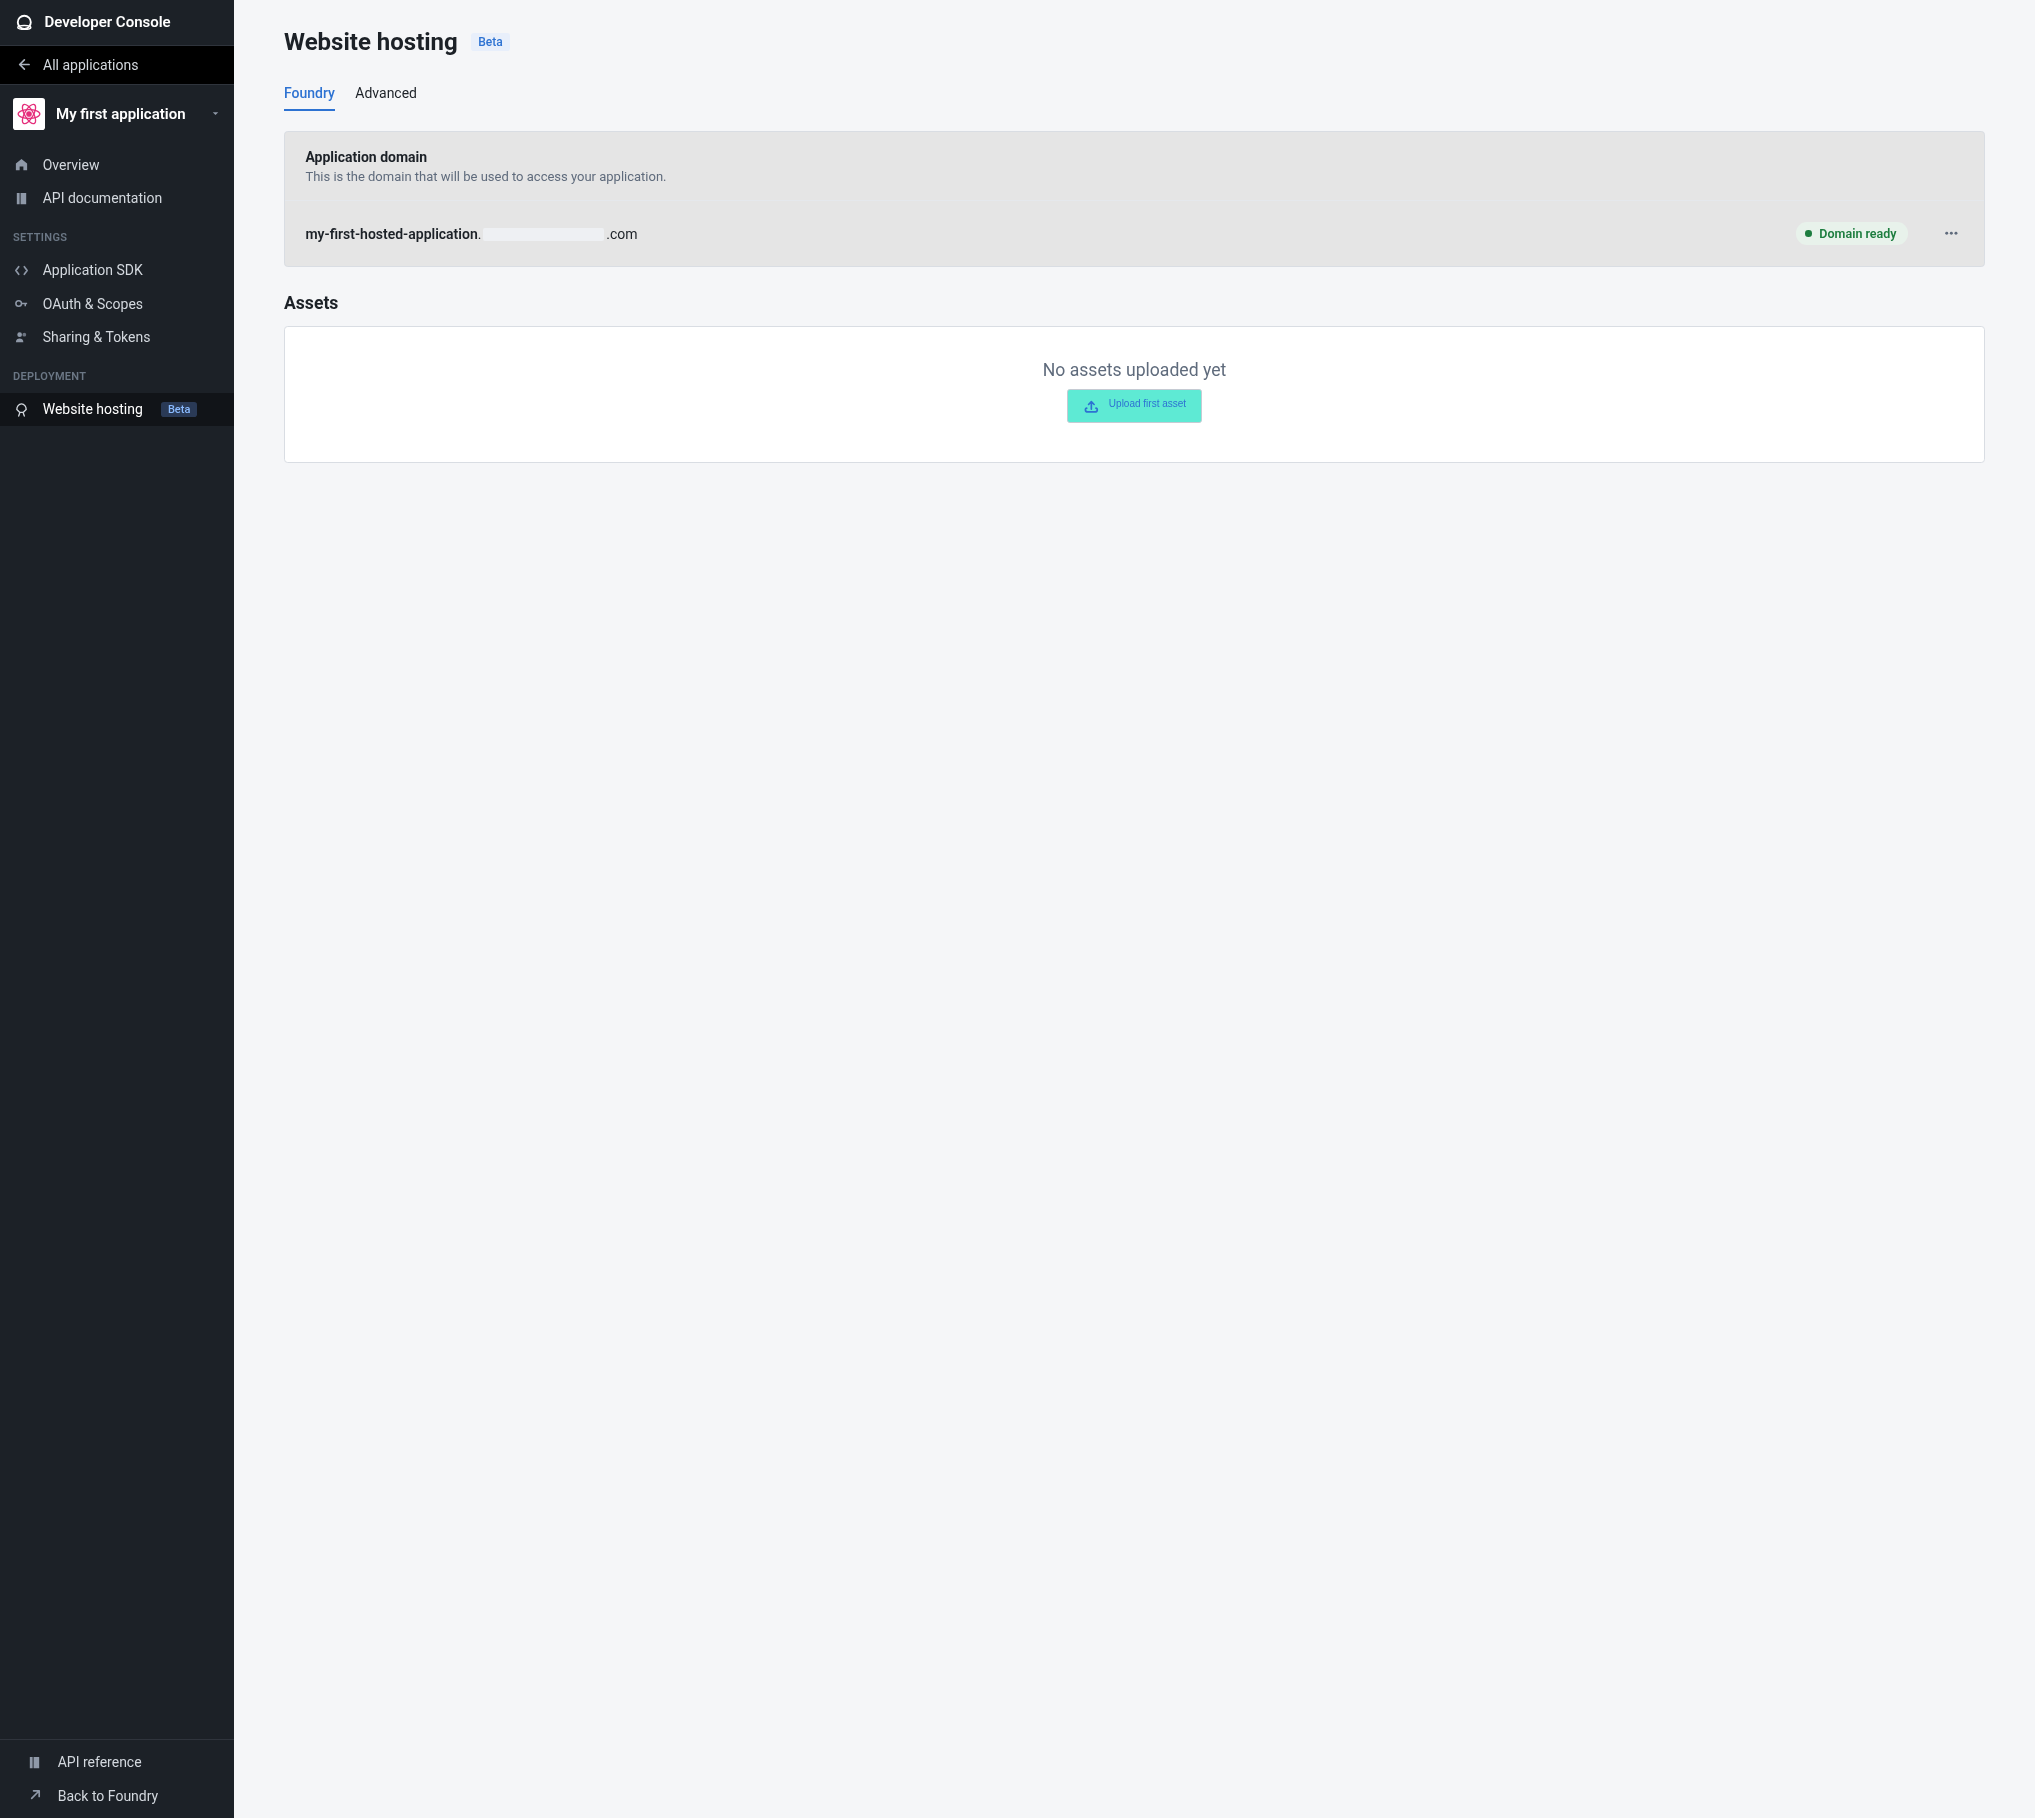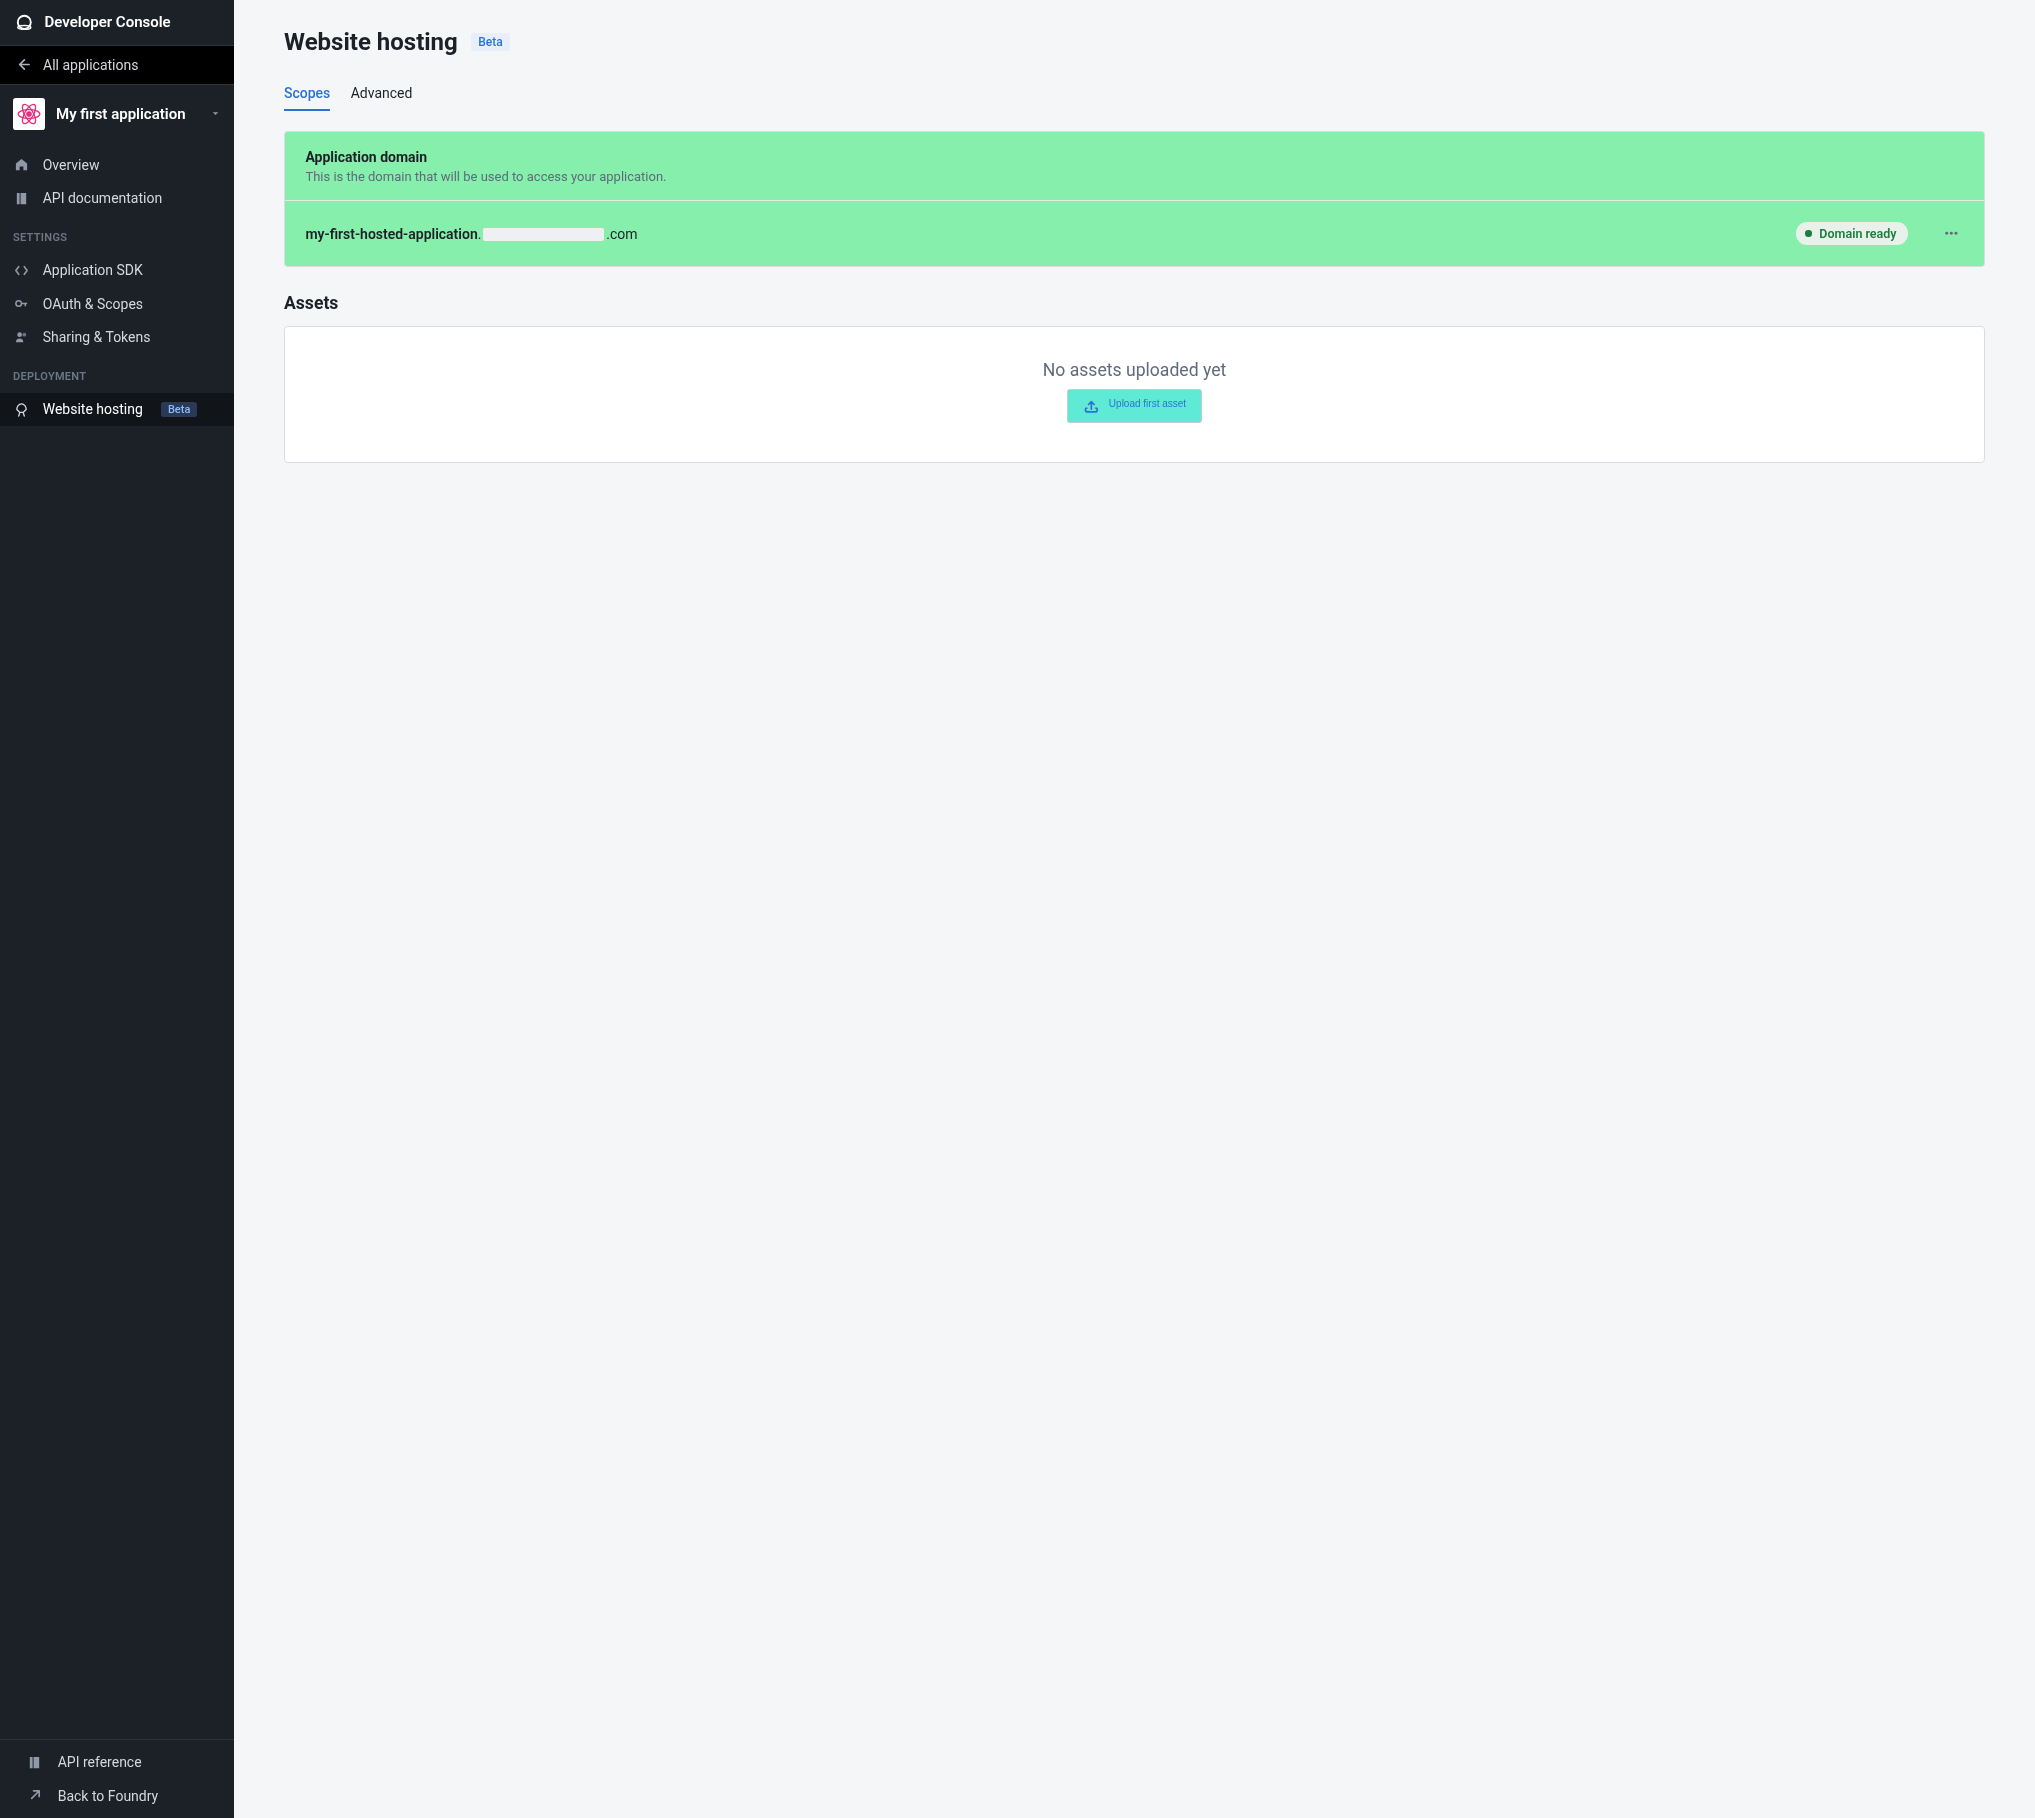--- a/index.html
+++ b/index.html
@@ -29,21 +29,21 @@
   
   .main { flex: 1; padding: 28px 50px; overflow-y: auto; }
   .page-header { display: flex; align-items: center; gap: 13px; margin-bottom: 22px; }
   .page-title { font-size: 24px; font-weight: 700; color: #1c2127; }
   .beta-badge { background: #e8effb; color: #2d72d2; font-size: 12px; font-weight: 500; padding: 1.9px 7.4px; border-radius: 2.8px; }
 
   .tabs { display: flex; gap: 20.4px; border-bottom: 0; margin-bottom: 20.4px; }
   .tab { font-size: 14px; padding: 7.4px 0; cursor: pointer; color: #1c2127; border-bottom: 2.8px solid transparent; }
   .tab.active { color: #2d72d2; border-bottom-color: #2d72d2; font-weight: 500; }
 
-  .card { background: #86efac; border: 0.9px solid #d9dde3; border-radius: 3.7px; margin-bottom: 26px; }
+  .card { background: #e5e5e5; border: 0.9px solid #d9dde3; border-radius: 3.7px; margin-bottom: 26px; }
   .card-header { padding: 16.7px 20.4px; border-bottom: 0.9px solid #e5e8ec; }
   .card-header-title { font-size: 14px; font-weight: 700; color: #1c2127; margin-bottom: 3.7px; }
   .card-header-desc { font-size: 13px; color: #5f6b7c; }
   .card-body { padding: 20.4px 20.4px; display: flex; align-items: center; justify-content: space-between; gap: 15px; }
   .domain-text { font-size: 14px; color: #1c2127; }
   .domain-text .sub { font-weight: 600; }
   .domain-text .redacted { display: inline-block; width: 121px; height: 13px; background: #eef0f3; vertical-align: middle; margin: 0 1.9px; border-radius: 1.9px; }
   .domain-right { display: flex; align-items: center; gap: 32px; }
   .status-pill { display: flex; align-items: center; gap: 7.4px; background: #e8f2eb; color: #1d7d3f; font-size: 12.5px; font-weight: 600; padding: 3.7px 11px 3.7px 9.3px; border-radius: 11px; }
   .status-dot { width: 6.5px; height: 6.5px; background: #1d7d3f; border-radius: 50%; }
@@ -181,21 +181,21 @@
   </div>
 </aside>
 
 <main class="main">
   <div class="page-header">
     <h1 class="page-title">Website hosting</h1>
     <span class="beta-badge">Beta</span>
   </div>
 
   <div class="tabs">
-    <div class="tab active">Scopes</div>
+    <div class="tab active">Foundry</div>
     <div class="tab">Advanced</div>
   </div>
 
   <div class="card">
     <div class="card-header">
       <div class="card-header-title">Application domain</div>
       <div class="card-header-desc">This is the domain that will be used to access your application.</div>
     </div>
     <div class="card-body">
       <div class="domain-text">

